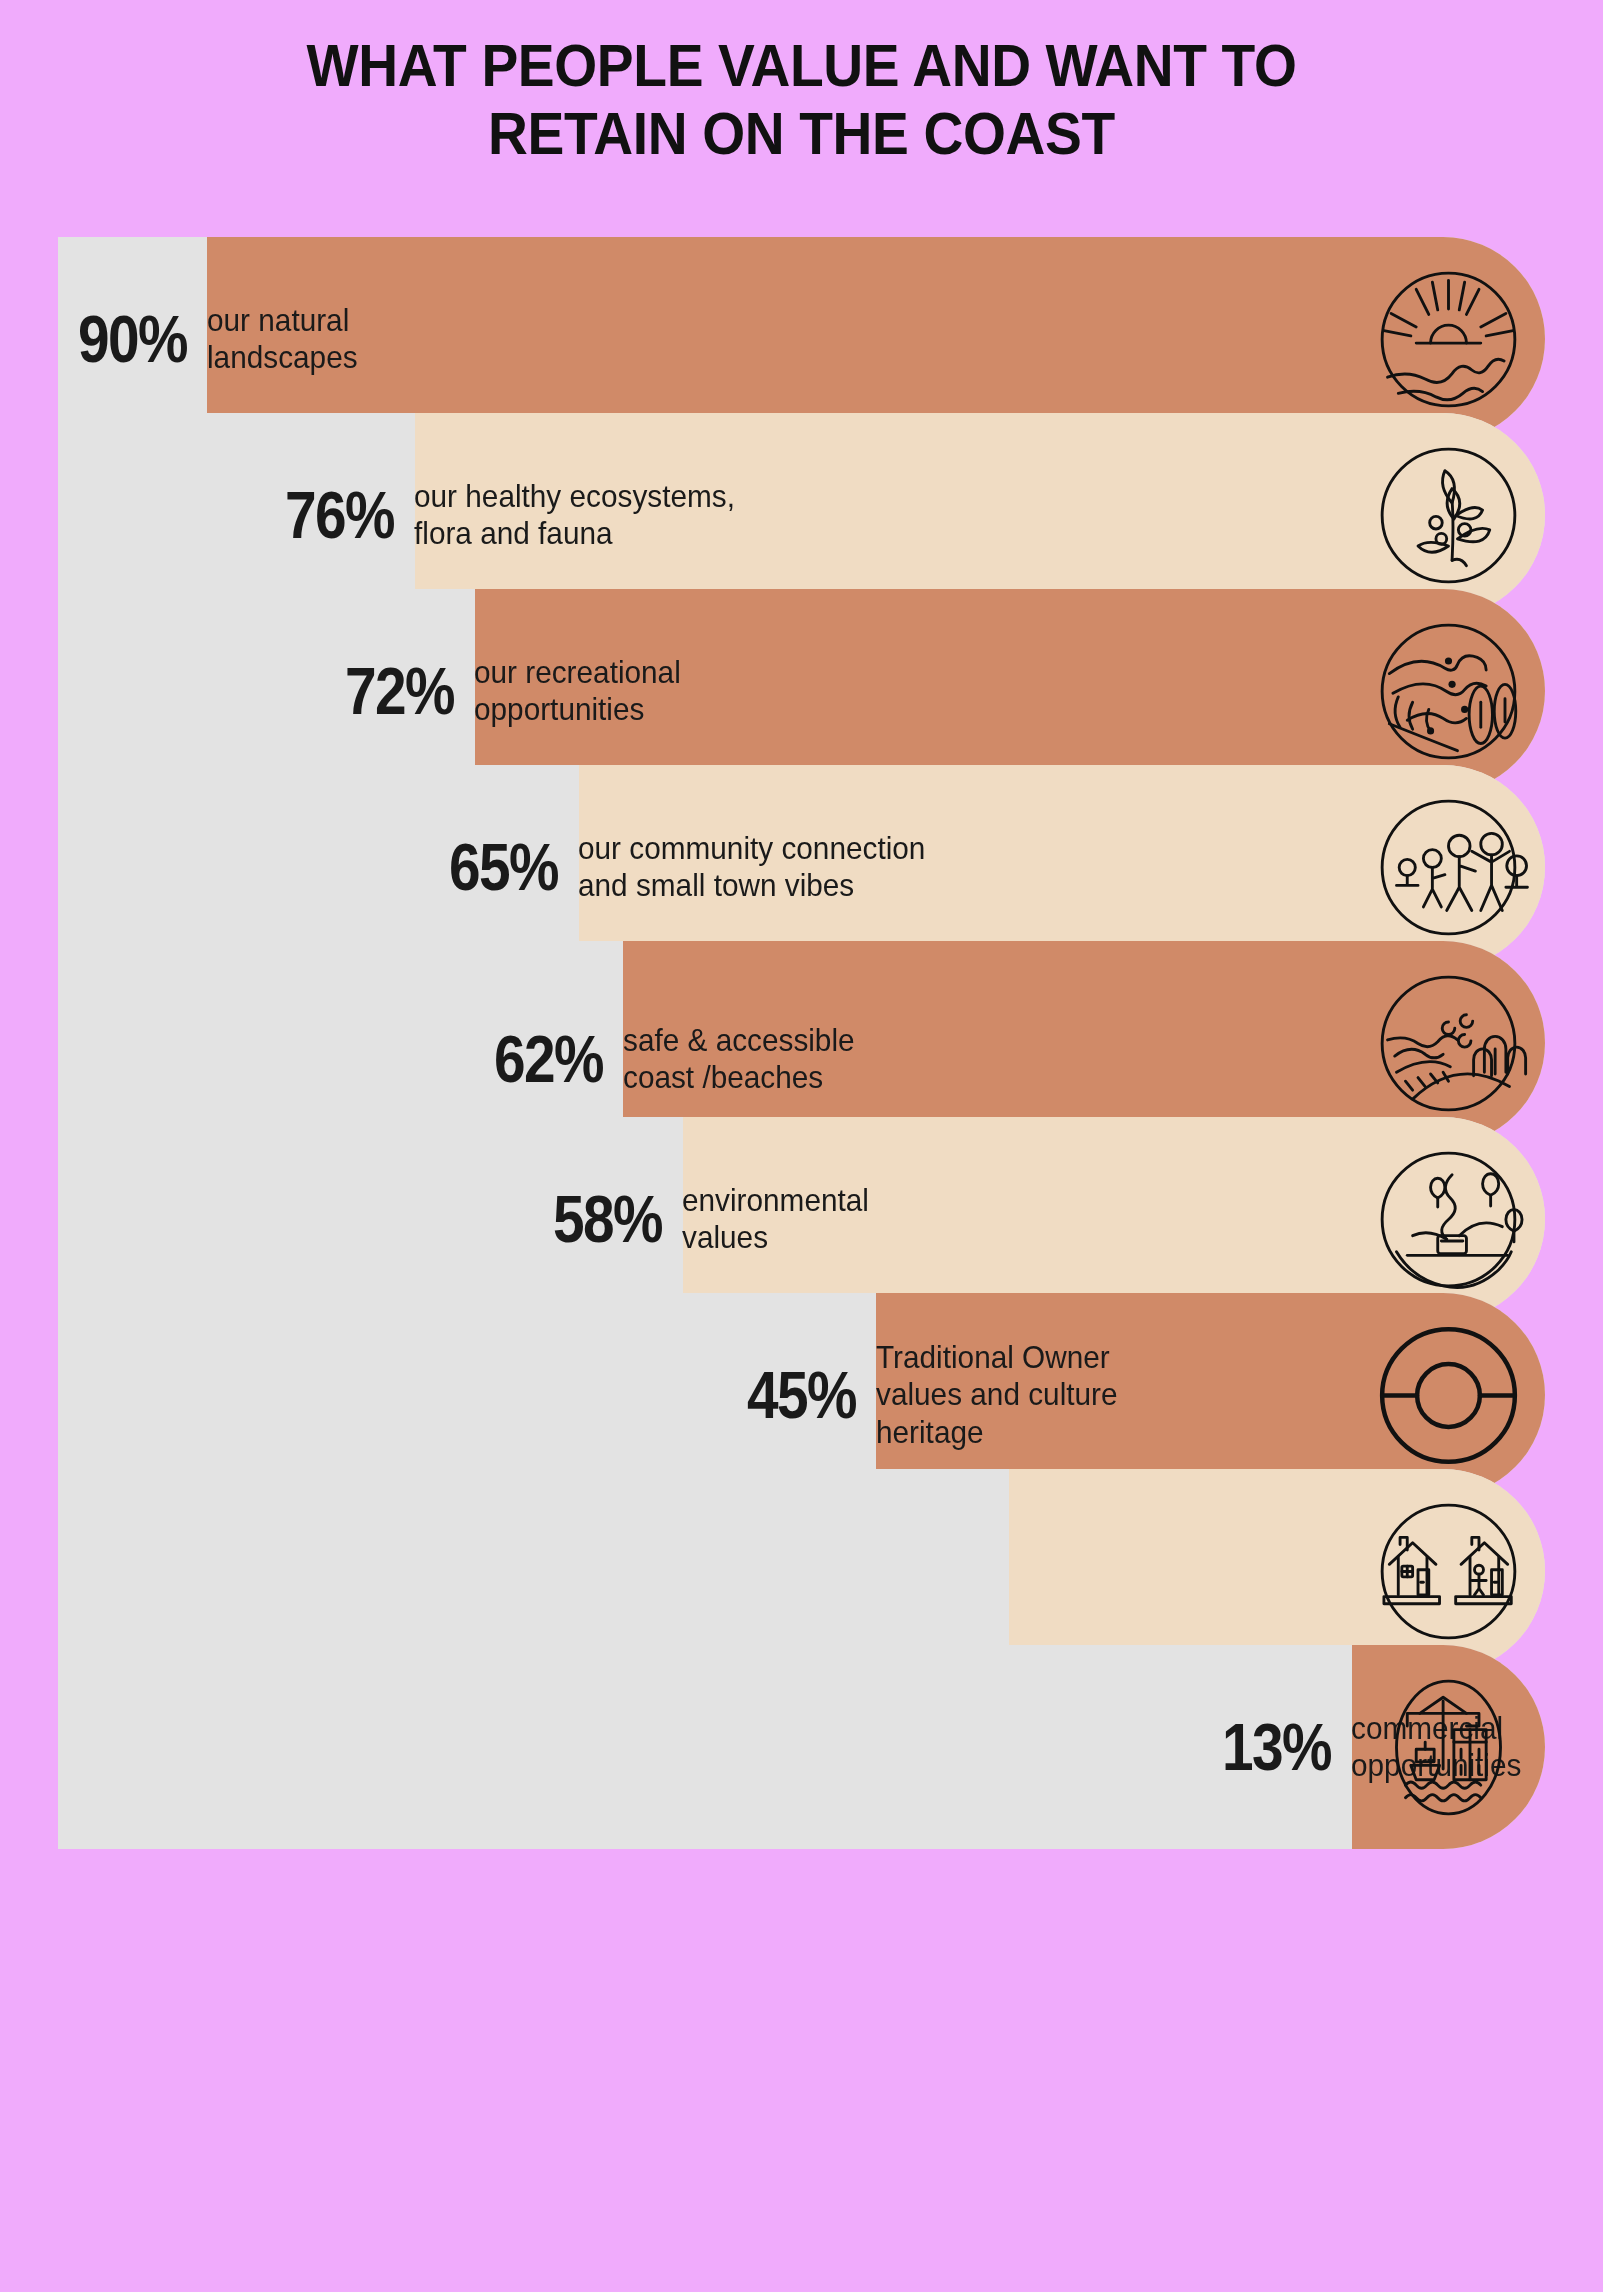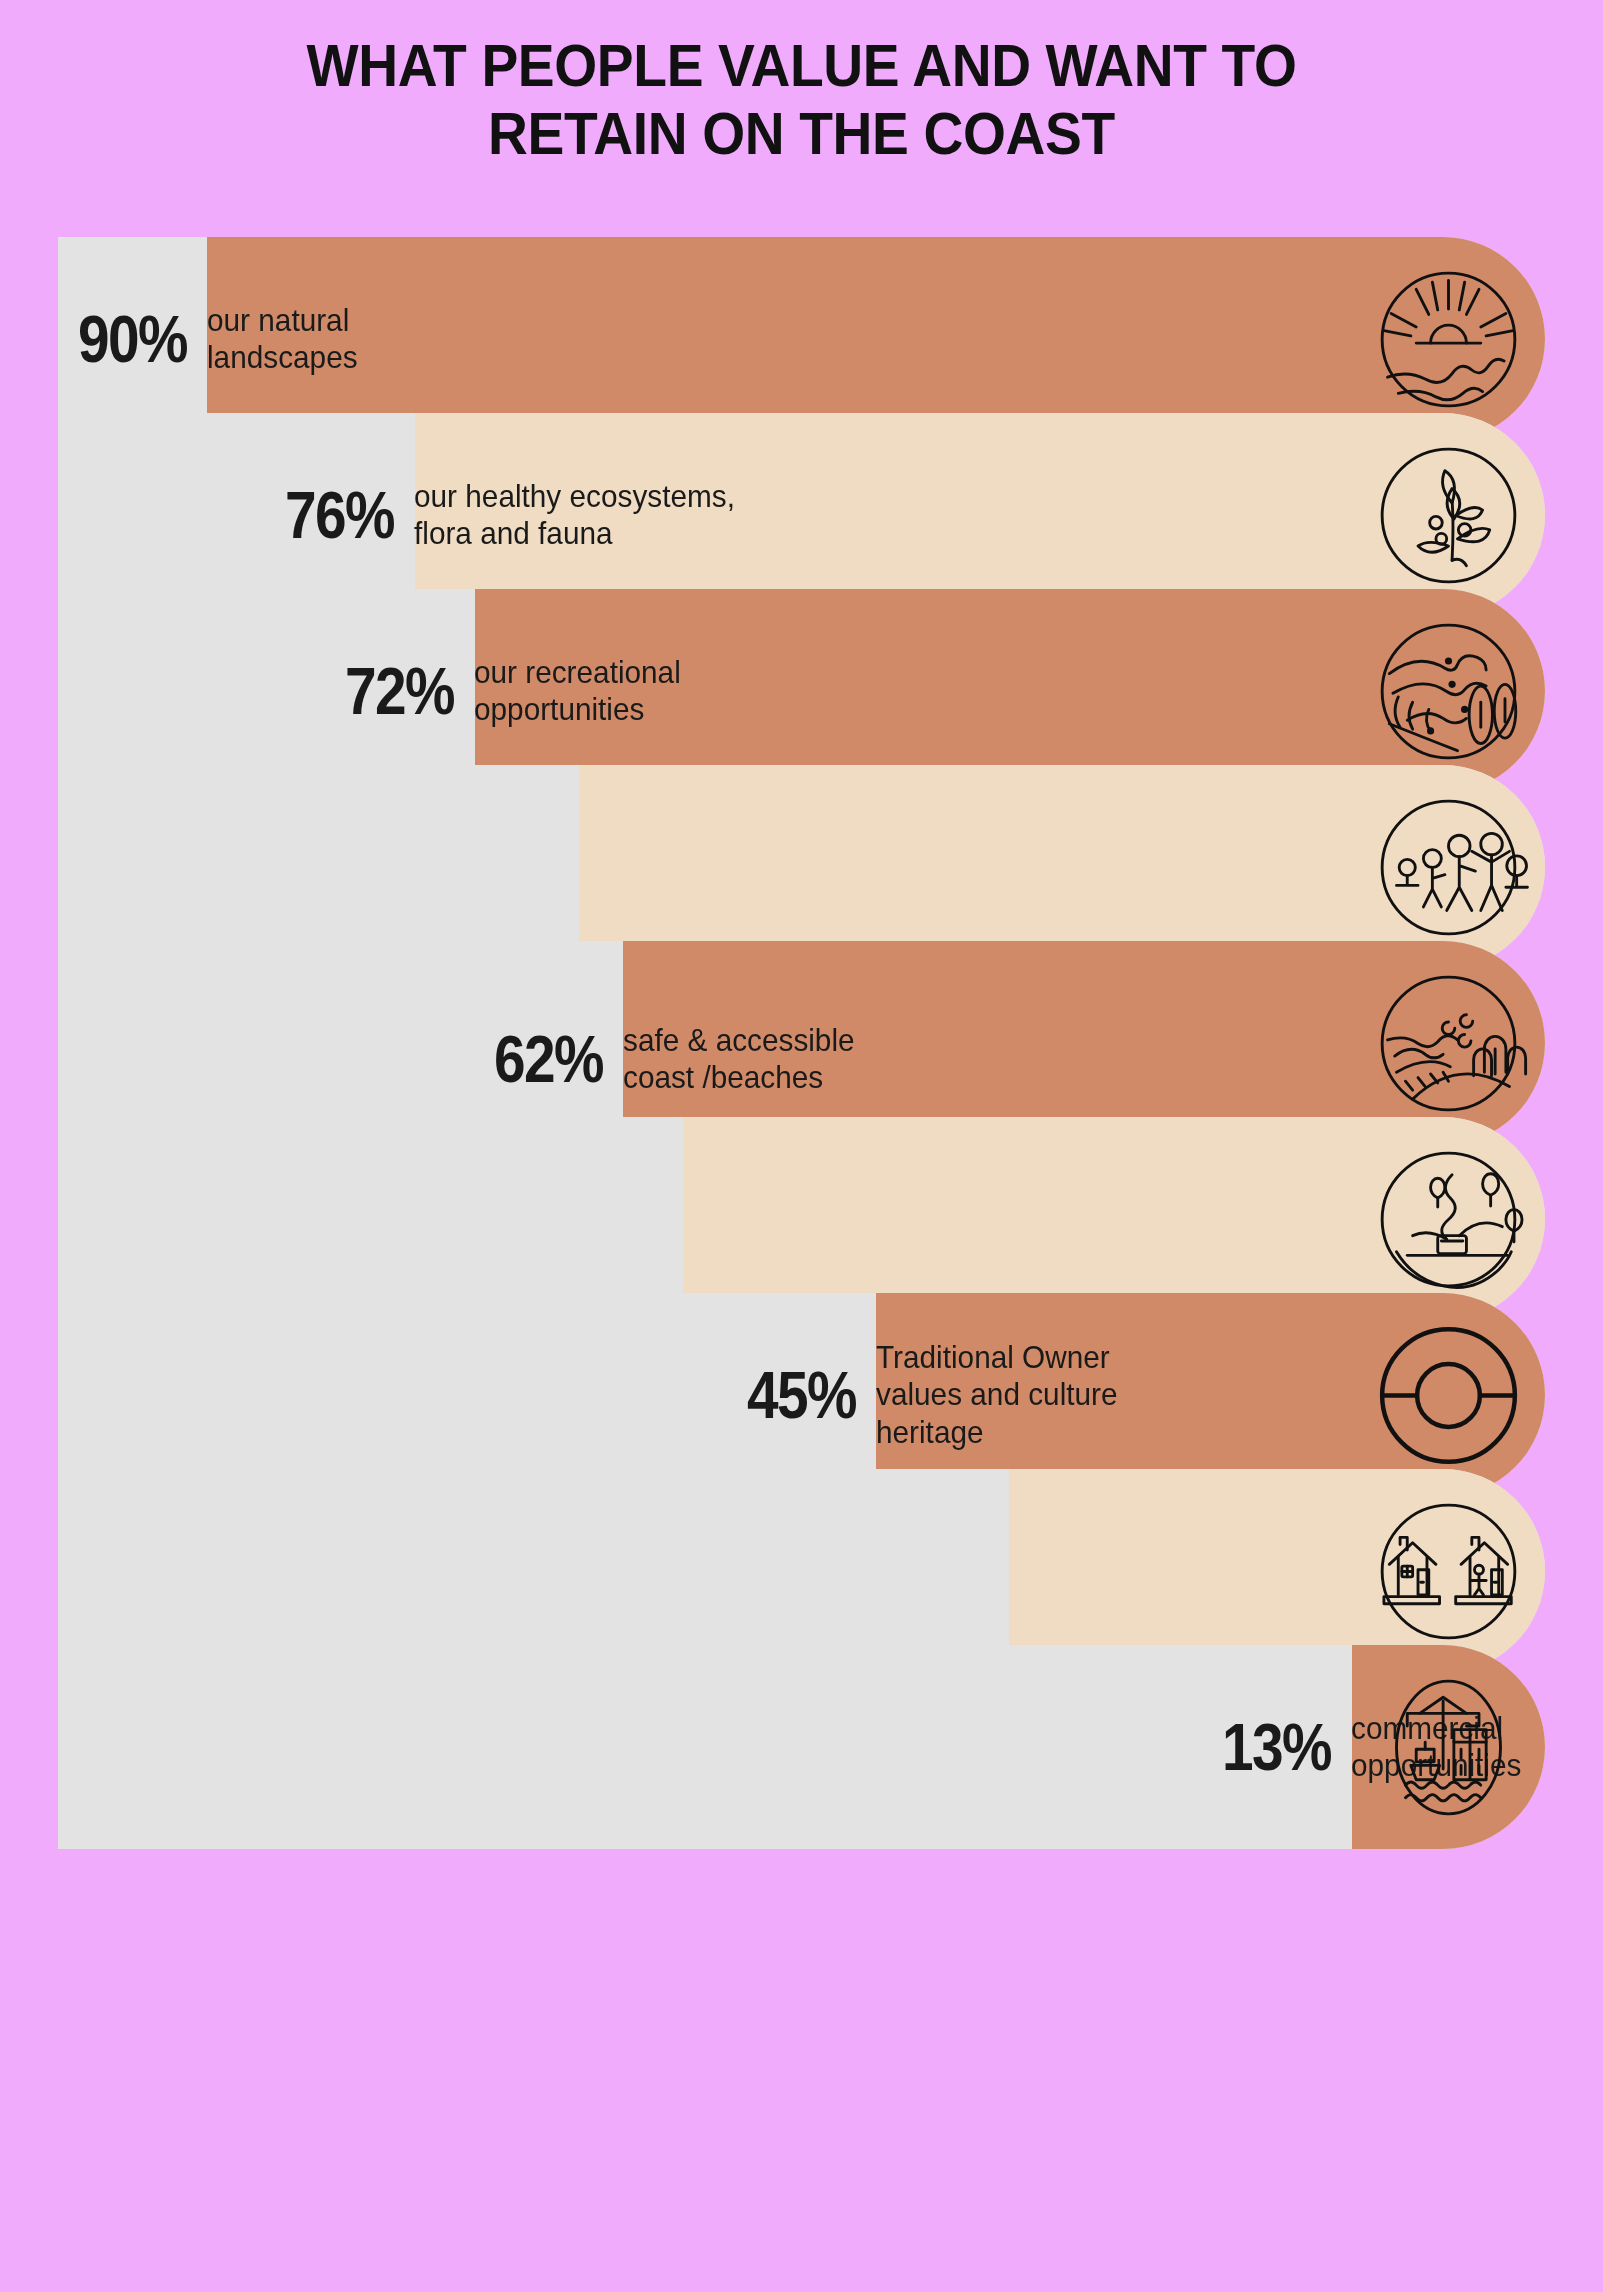--- a/index.html
+++ b/index.html
@@ -193,20 +193,27 @@
     <circle cx="92" cy="58" r="4" style="fill:#111"></circle>
     <circle cx="96" cy="84" r="4" style="fill:#111"></circle>
     <circle cx="110" cy="112" r="4" style="fill:#111"></circle>
     <circle cx="72" cy="136" r="4" style="fill:#111"></circle>
           </svg>
         </div>
       </div>
       <div class="row">
         <div class="track"></div>
         <div class="fill" style="width: 966px; background: rgb(240, 220, 195);"></div>
+        <div class="textwrap" style="left: 341px;">
+          <span class="pct" style="width: 159px; text-align: right; display: inline-block;">65%</span>
+          <span class="label">
+            <span class="lline">our community connection</span>
+            <span class="lline">and small town vibes</span>
+          </span>
+        </div>
         <div class="icon">
           <svg viewBox="0 0 184 184" xmlns="http://www.w3.org/2000/svg">
     <circle cx="92" cy="92" r="74" style="fill:none;stroke:#111;stroke-width:3.2;stroke-linecap:round;stroke-linejoin:round"></circle>
     <circle cx="46" cy="92" r="9" style="fill:none;stroke:#111;stroke-width:3.2;stroke-linecap:round;stroke-linejoin:round"></circle>
     <path d="M46 101 v10 M34 112 h24" style="fill:none;stroke:#111;stroke-width:3.2;stroke-linecap:round;stroke-linejoin:round"></path>
     <circle cx="74" cy="82" r="10" style="fill:none;stroke:#111;stroke-width:3.2;stroke-linecap:round;stroke-linejoin:round"></circle>
     <path d="M74 92 v24 M74 104 l14 -4 M74 116 l-10 20 M74 116 l10 20" style="fill:none;stroke:#111;stroke-width:3.2;stroke-linecap:round;stroke-linejoin:round"></path>
     <circle cx="104" cy="68" r="12" style="fill:none;stroke:#111;stroke-width:3.2;stroke-linecap:round;stroke-linejoin:round"></circle>
     <path d="M104 80 v34 M104 90 l18 6 M104 114 l-14 26 M104 114 l14 26" style="fill:none;stroke:#111;stroke-width:3.2;stroke-linecap:round;stroke-linejoin:round"></path>
     <circle cx="140" cy="66" r="12" style="fill:none;stroke:#111;stroke-width:3.2;stroke-linecap:round;stroke-linejoin:round"></circle>
@@ -240,20 +247,27 @@
     <path d="M132 124 v-26 a12 14 0 1 1 24 0 v26" style="fill:none;stroke:#111;stroke-width:3.2;stroke-linecap:round;stroke-linejoin:round"></path>
     <path d="M144 98 v28" style="fill:none;stroke:#111;stroke-width:3.2;stroke-linecap:round;stroke-linejoin:round"></path>
     <path d="M120 128 v-18 a10 12 0 1 1 20 0 v18" style="fill:none;stroke:#111;stroke-width:3.2;stroke-linecap:round;stroke-linejoin:round"></path>
     <path d="M158 126 v-18 a10 12 0 1 1 20 0 v18" style="fill:none;stroke:#111;stroke-width:3.2;stroke-linecap:round;stroke-linejoin:round"></path>
           </svg>
         </div>
       </div>
       <div class="row">
         <div class="track"></div>
         <div class="fill" style="width: 862px; background: rgb(240, 220, 195);"></div>
+        <div class="textwrap" style="left: 445px;">
+          <span class="pct" style="width: 159px; text-align: right; display: inline-block;">58%</span>
+          <span class="label">
+            <span class="lline">environmental</span>
+            <span class="lline">values</span>
+          </span>
+        </div>
         <div class="icon">
           <svg viewBox="0 0 184 184" xmlns="http://www.w3.org/2000/svg">
     <circle cx="92" cy="92" r="74" style="fill:none;stroke:#111;stroke-width:3.2;stroke-linecap:round;stroke-linejoin:round"></circle>
     <path d="M96 42 q-14 14 -2 26 q12 12 -2 24 q-14 12 -2 22" style="fill:none;stroke:#111;stroke-width:3.2;stroke-linecap:round;stroke-linejoin:round"></path>
     <path d="M90 114 q-20 -12 -38 -4" style="fill:none;stroke:#111;stroke-width:3.2;stroke-linecap:round;stroke-linejoin:round"></path>
     <path d="M104 110 q22 -22 48 -10" style="fill:none;stroke:#111;stroke-width:3.2;stroke-linecap:round;stroke-linejoin:round"></path>
     <path d="M72 56 a8 10 0 1 1 16 0 q0 8 -8 12 q-8 -4 -8 -12z" style="fill:none;stroke:#111;stroke-width:3.2;stroke-linecap:round;stroke-linejoin:round"></path>
     <path d="M130 52 a9 11 0 1 1 18 0 q0 9 -9 13 q-9 -4 -9 -13z" style="fill:none;stroke:#111;stroke-width:3.2;stroke-linecap:round;stroke-linejoin:round"></path>
     <path d="M156 92 a9 11 0 1 1 18 0 q0 9 -9 13 q-9 -4 -9 -13z" style="fill:none;stroke:#111;stroke-width:3.2;stroke-linecap:round;stroke-linejoin:round"></path>
     <path d="M80 68 v10 M139 65 v12 M165 105 v12" style="fill:none;stroke:#111;stroke-width:3.2;stroke-linecap:round;stroke-linejoin:round"></path>

